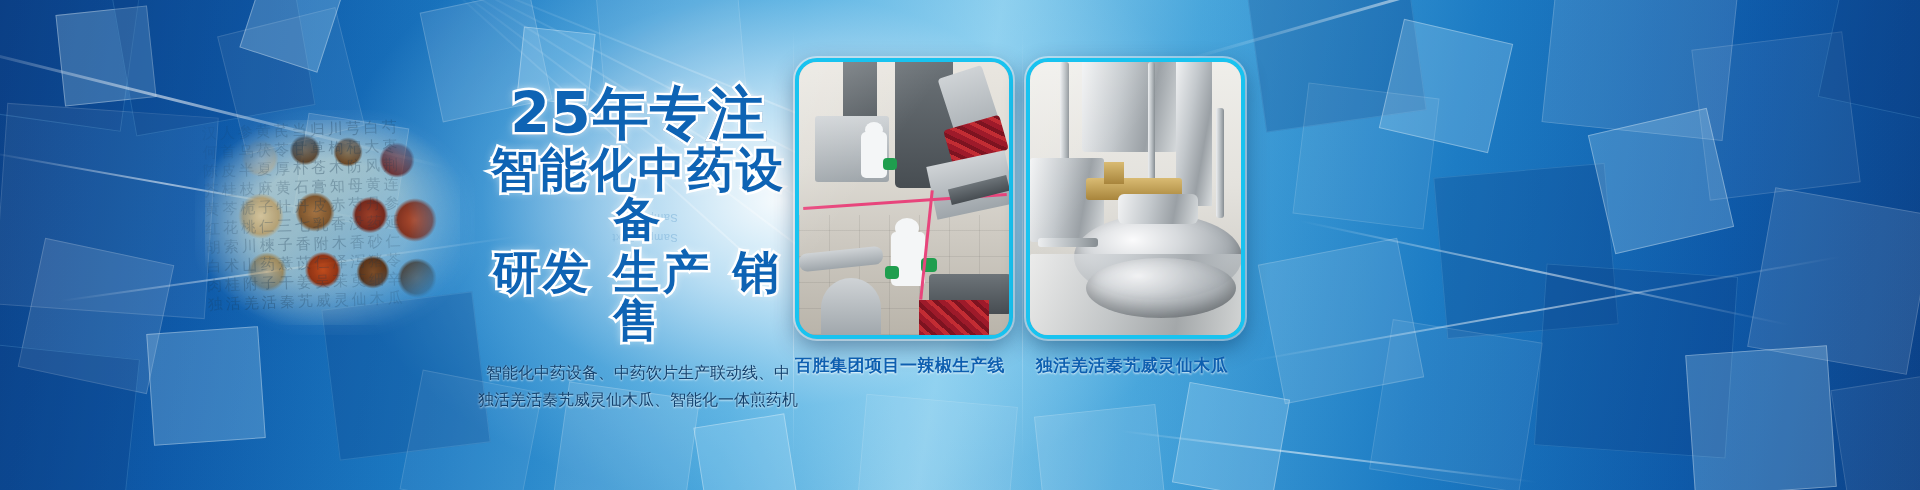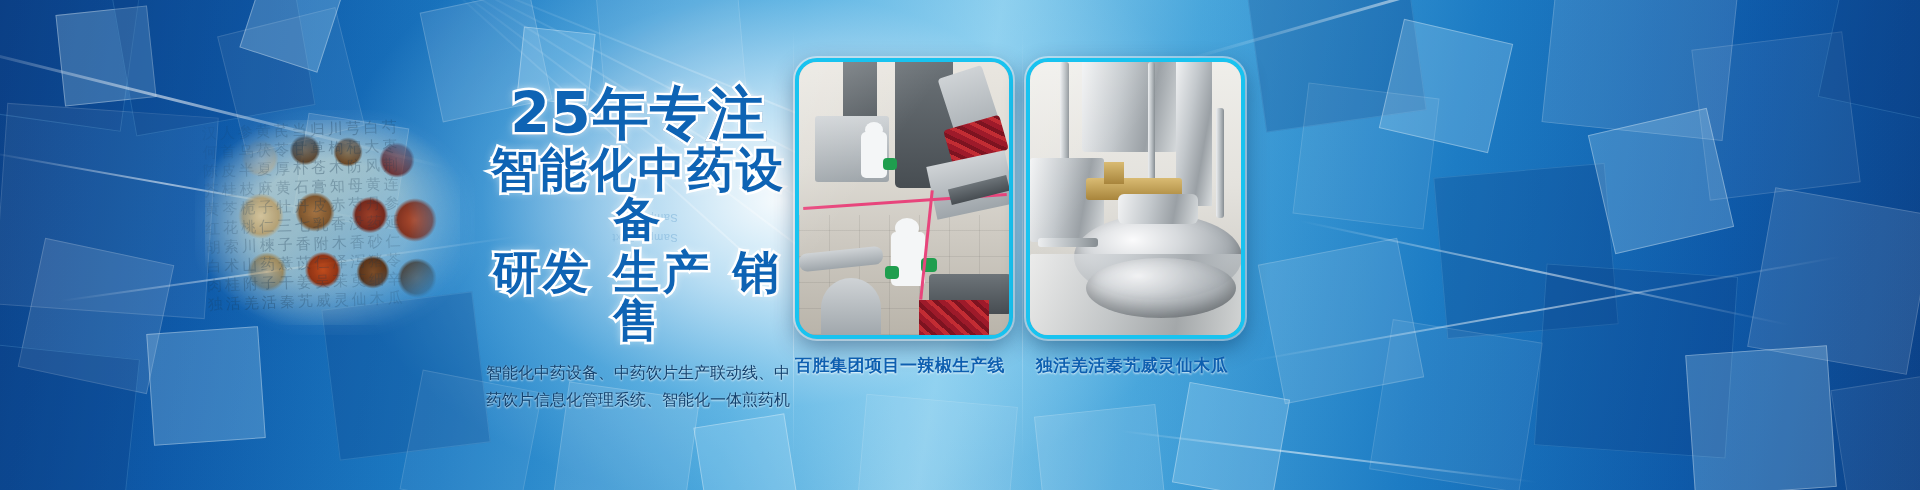--- a/index.html
+++ b/index.html
@@ -212,21 +212,21 @@
   </div>
   <div class="watermark" style="left:612px;top:212px;">Sample Text</div>
   <div class="watermark" style="left:612px;top:232px;">Sample Text</div>
 
   <div class="copy">
     <div class="hl hl1">25年专注</div>
     <div class="hl hl2">智能化中药设备</div>
     <div class="hl hl3">研发 生产 销售</div>
     <div class="desc">
       <div>智能化中药设备、中药饮片生产联动线、中</div>
-      <div>药饮片信息化管理系统、智能化一体煎药机</div>
+      <div>独活羌活秦艽威灵仙木瓜、智能化一体煎药机</div>
     </div>
   </div>
 
   <div class="divider"></div>
   <div class="divider2"></div>
 
   <div class="card card1">
     <div class="ph p1">
       <div class="floor"></div>
       <div class="dark" style="left:44px;top:-4px;width:34px;height:96px;border-radius:4px;"></div>

